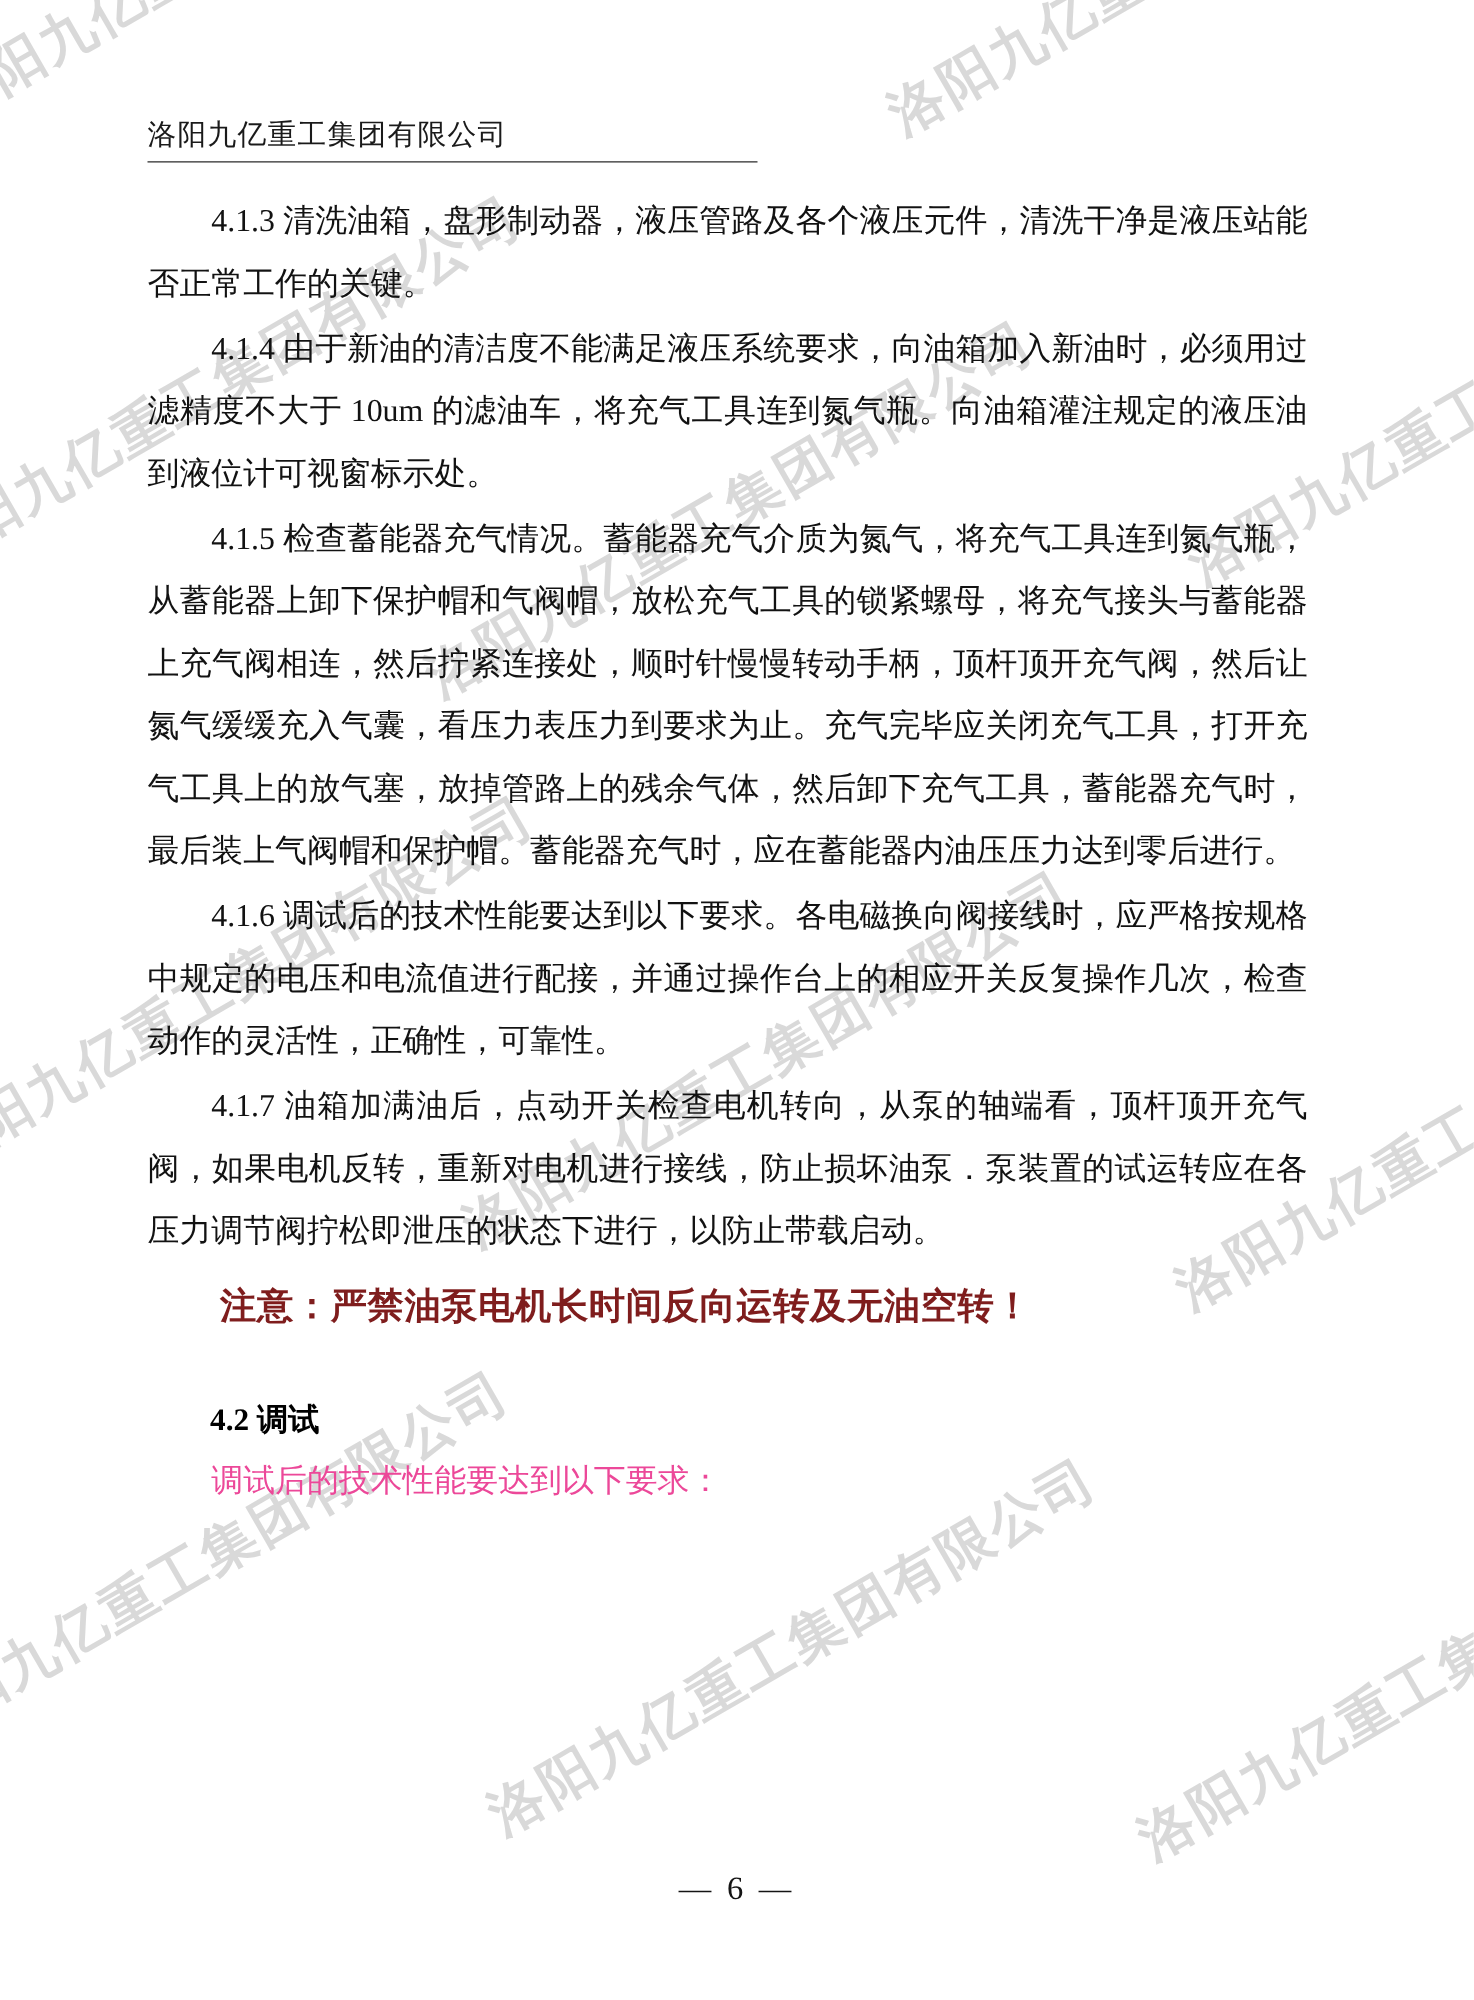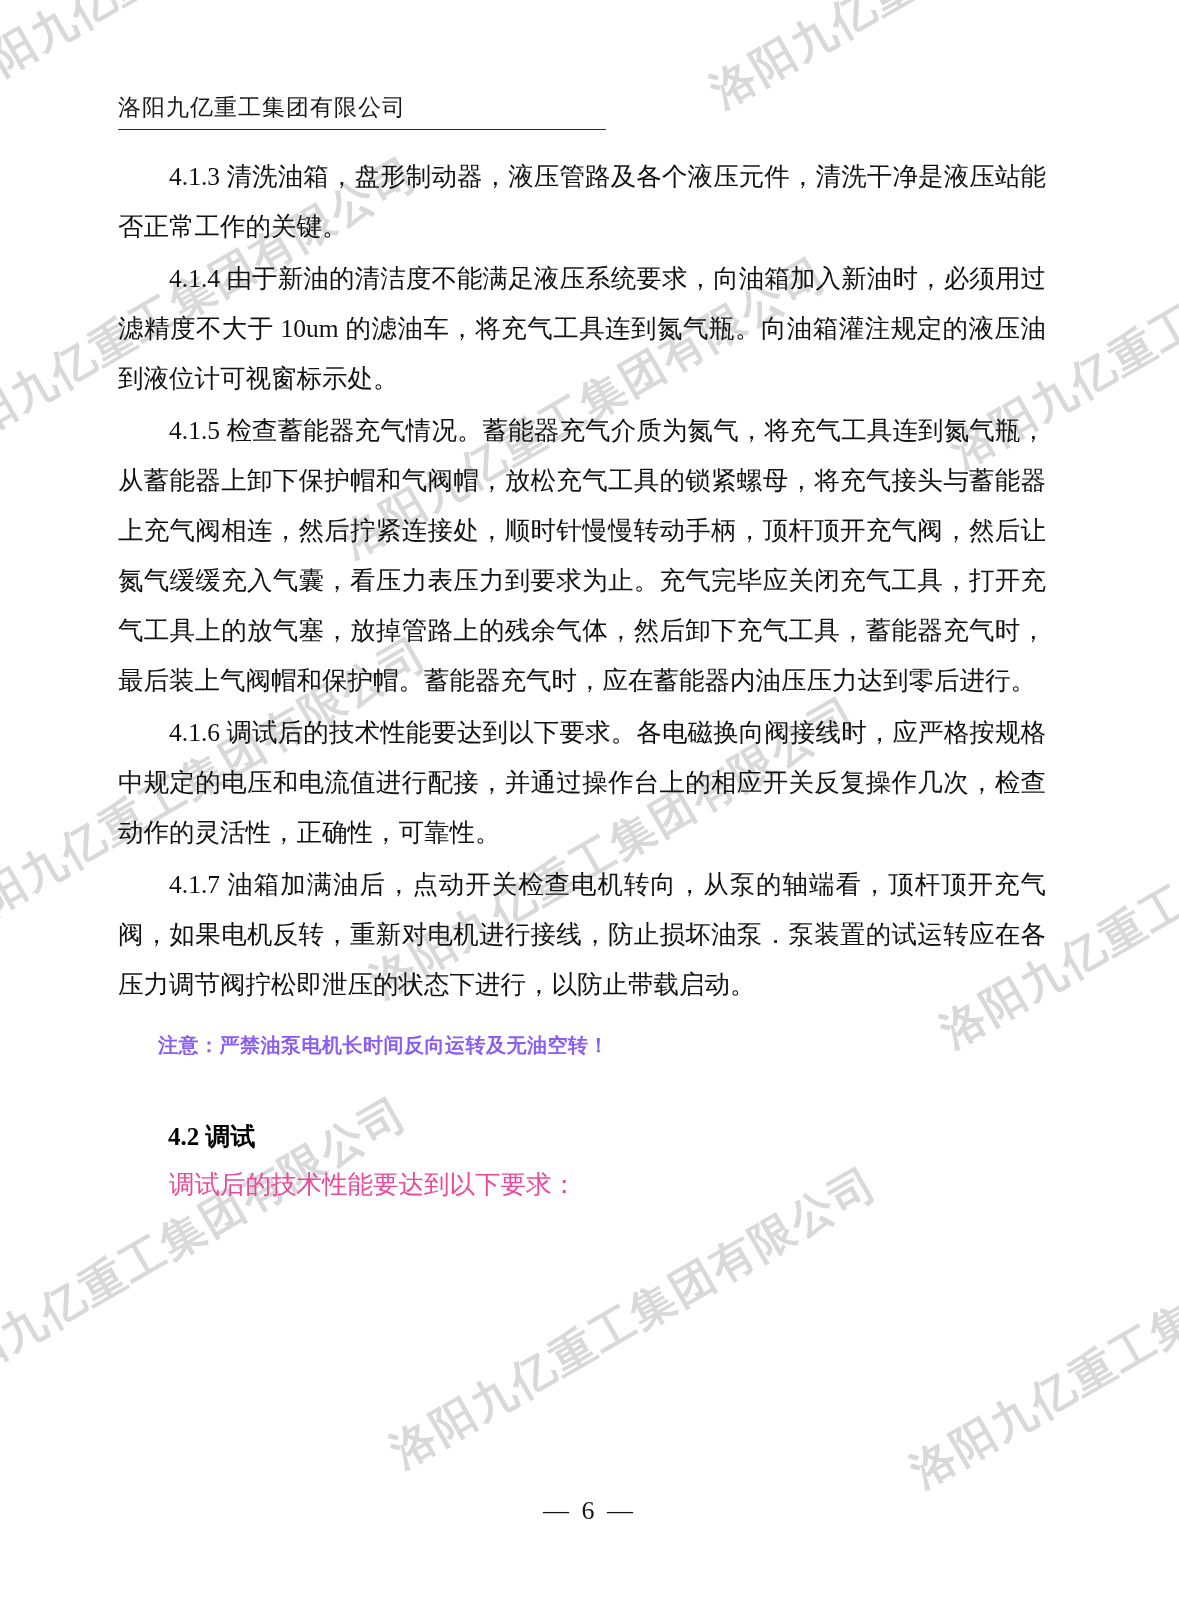--- a/index.html
+++ b/index.html
@@ -72,25 +72,25 @@
     line-height: 50px;
     text-align: justify;
     text-justify: inter-ideograph;
     text-indent: 2em;
     color: #121212;
     font-family: "Liberation Serif", serif;
   }
 
   p.note {
     margin: 10px 0 0 0;
-    font-size: 20px;
+    font-size: 29px;
     line-height: 50px;
     text-indent: 2em;
     font-weight: bold;
-    color: #8b5cf6;
+    color: #7f1d1d;
     letter-spacing: 0.5px;
   }
 
   h2.section {
     margin: 44px 0 0 0;
     font-size: 25px;
     line-height: 46px;
     text-indent: 2em;
     font-weight: bold;
     color: #000000;

